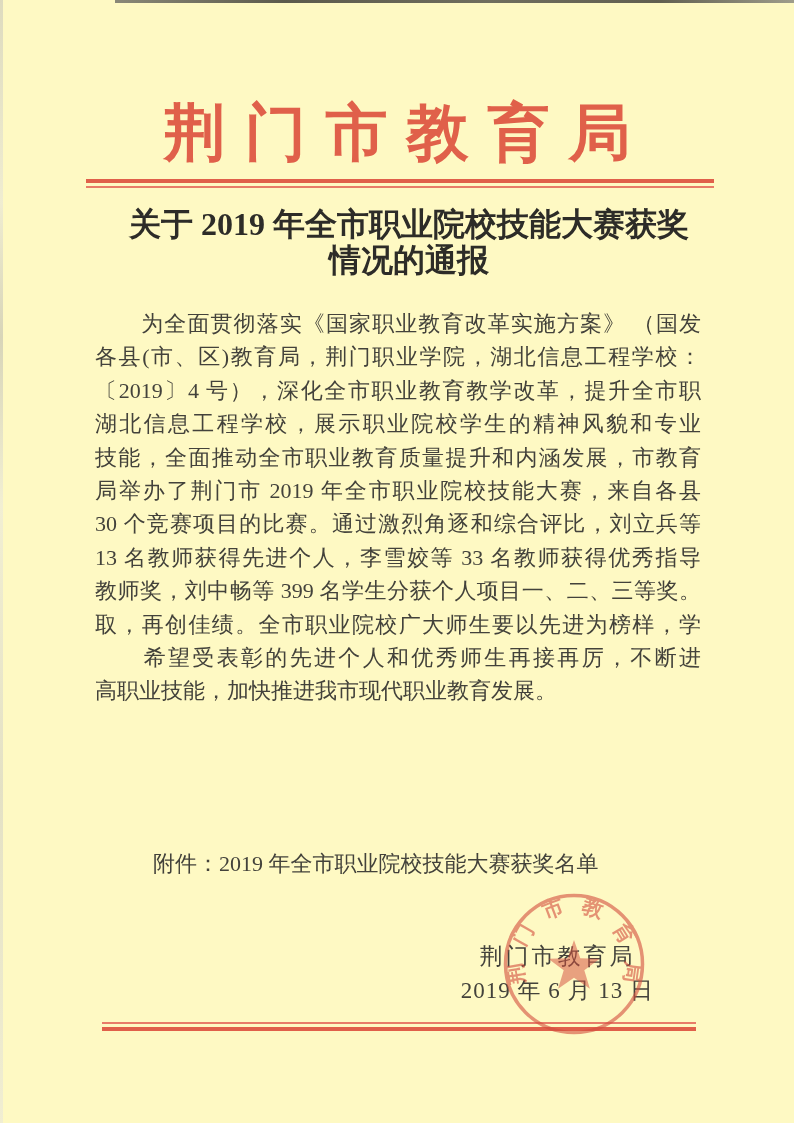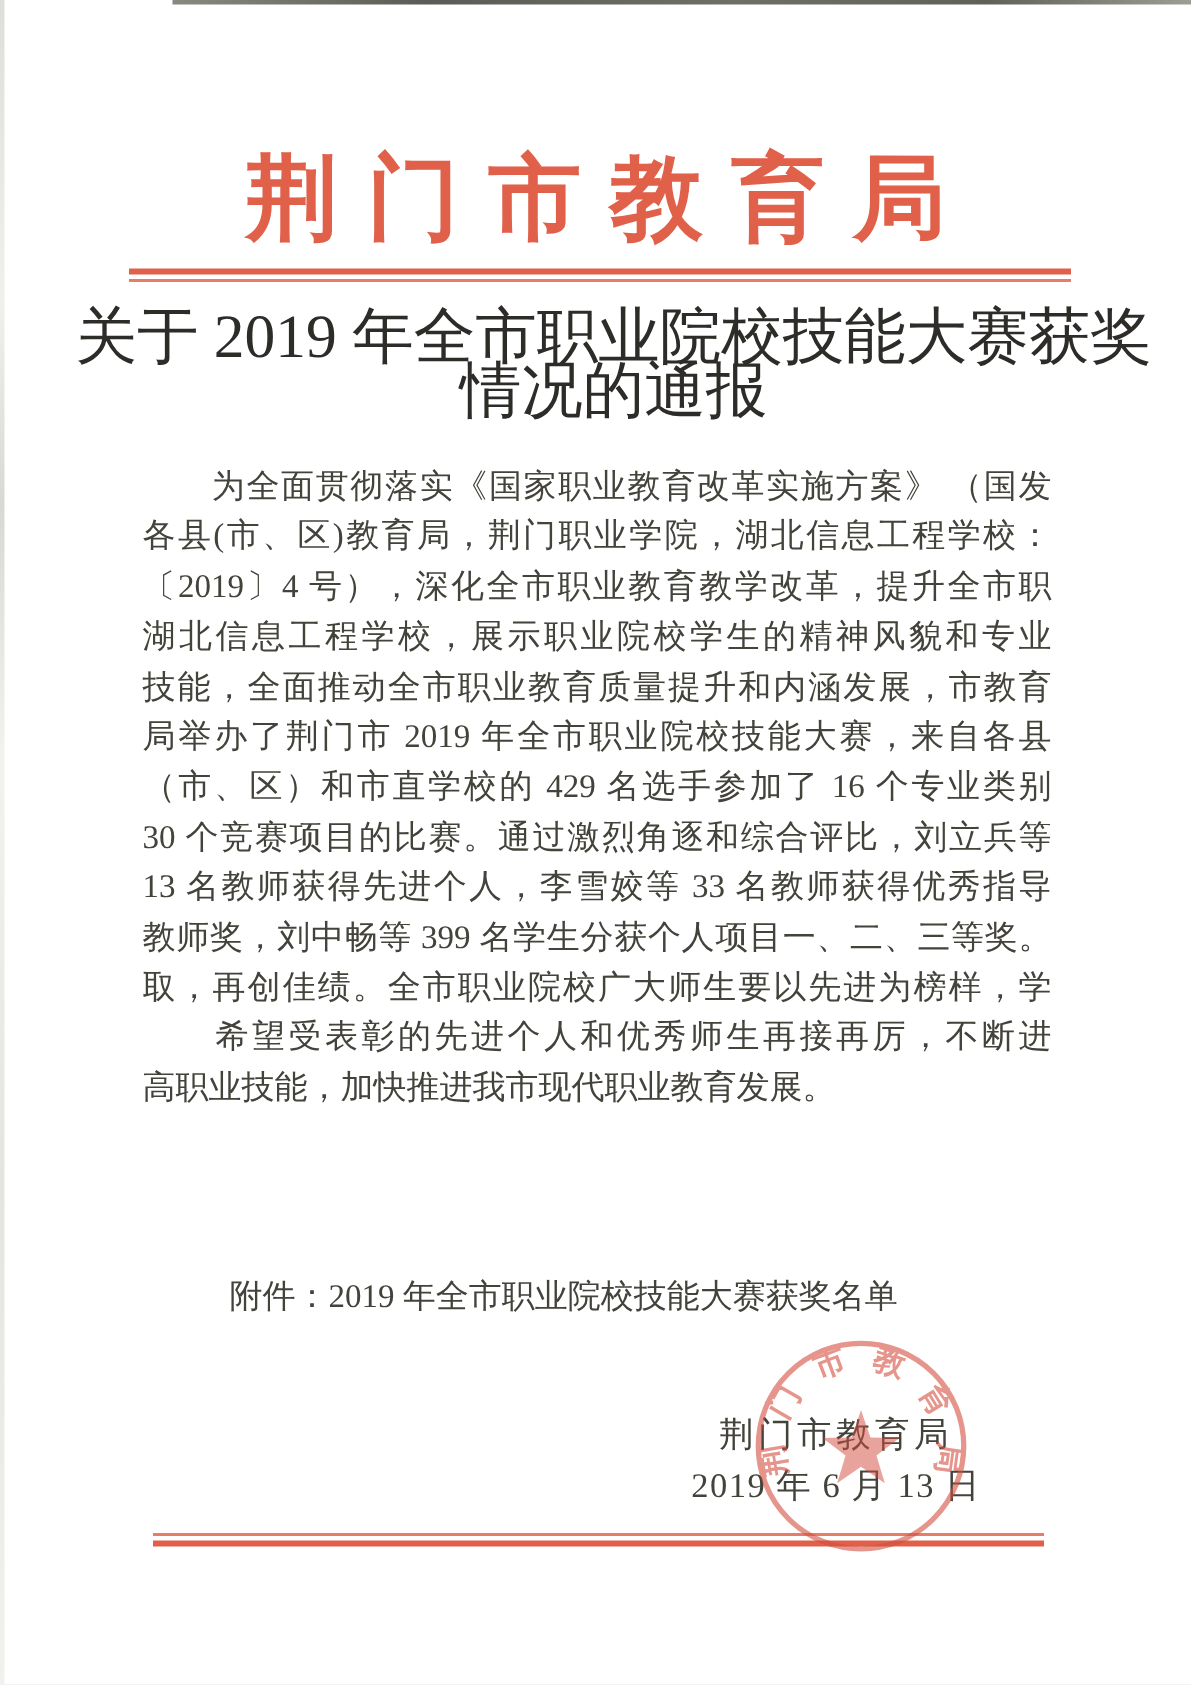--- a/index.html
+++ b/index.html
@@ -4,21 +4,21 @@
 <style>
   * { margin: 0; padding: 0; box-sizing: border-box; }
   html, body { background: #e9e9e6; }
   body { font-family: "Liberation Serif", "DejaVu Serif", serif; }
 
   .page {
     position: relative;
     width: 794px;
     height: 1123px;
     margin: 0 auto;
-    background: #ffffff;
+    background: #fef9c3;
     overflow: hidden;
     color: #3c3b35;
   }
 
   
   .scan-top-edge {
     position: absolute;
     top: 0; left: 115px; right: 0; height: 3px;
     background: linear-gradient(90deg, #75746a, #3f3e37 25%, #56554c 55%, #45443c 80%, #8d8c81);
     opacity: .85;
@@ -48,22 +48,22 @@
   }
   .header-rule .thick { height: 3.5px; background: #e0604a; }
   .header-rule .gap   { height: 3.5px; }
   .header-rule .thin  { height: 1.5px; background: #e87c68; }
 
   
   .doc-title {
     position: absolute;
     top: 206px; left: 0; right: 0;
     text-align: center;
-    font-size: 41px;
-    font-weight: normal;
+    font-size: 32px;
+    font-weight: bold;
     line-height: 36px;
     color: #2d2c28;
     margin-left: 24px;
   }
 
   
   .body-paragraphs {
     position: absolute;
     top: 307px; left: 95px; width: 606px;
     font-size: 22px;
@@ -149,21 +149,20 @@
     <div>情况的通报</div>
   </div>
 
   <div class="body-paragraphs">
       <div class="body-line fill">　　为全面贯彻落实《国家职业教育改革实施方案》 （国发</div>
       <div class="body-line fill">各县(市、区)教育局，荆门职业学院，湖北信息工程学校：</div>
       <div class="body-line fill">〔2019〕4 号），深化全市职业教育教学改革，提升全市职</div>
       <div class="body-line fill">湖北信息工程学校，展示职业院校学生的精神风貌和专业</div>
       <div class="body-line fill">技能，全面推动全市职业教育质量提升和内涵发展，市教育</div>
       <div class="body-line fill">局举办了荆门市 2019 年全市职业院校技能大赛，来自各县</div>
-      <div class="body-line fill">（市、区）和市直学校的 429 名选手参加了 16 个专业类别</div>
       <div class="body-line fill">30 个竞赛项目的比赛。通过激烈角逐和综合评比，刘立兵等</div>
       <div class="body-line fill">13 名教师获得先进个人，李雪姣等 33 名教师获得优秀指导</div>
       <div class="body-line fill">教师奖，刘中畅等 399 名学生分获个人项目一、二、三等奖。</div>
       <div class="body-line fill">取，再创佳绩。全市职业院校广大师生要以先进为榜样，学</div>
       <div class="body-line fill">　　希望受表彰的先进个人和优秀师生再接再厉，不断进</div>
       <div class="body-line">高职业技能，加快推进我市现代职业教育发展。</div>
     </div>
 
   <div class="attachment-line">附件：2019 年全市职业院校技能大赛获奖名单</div>
 

